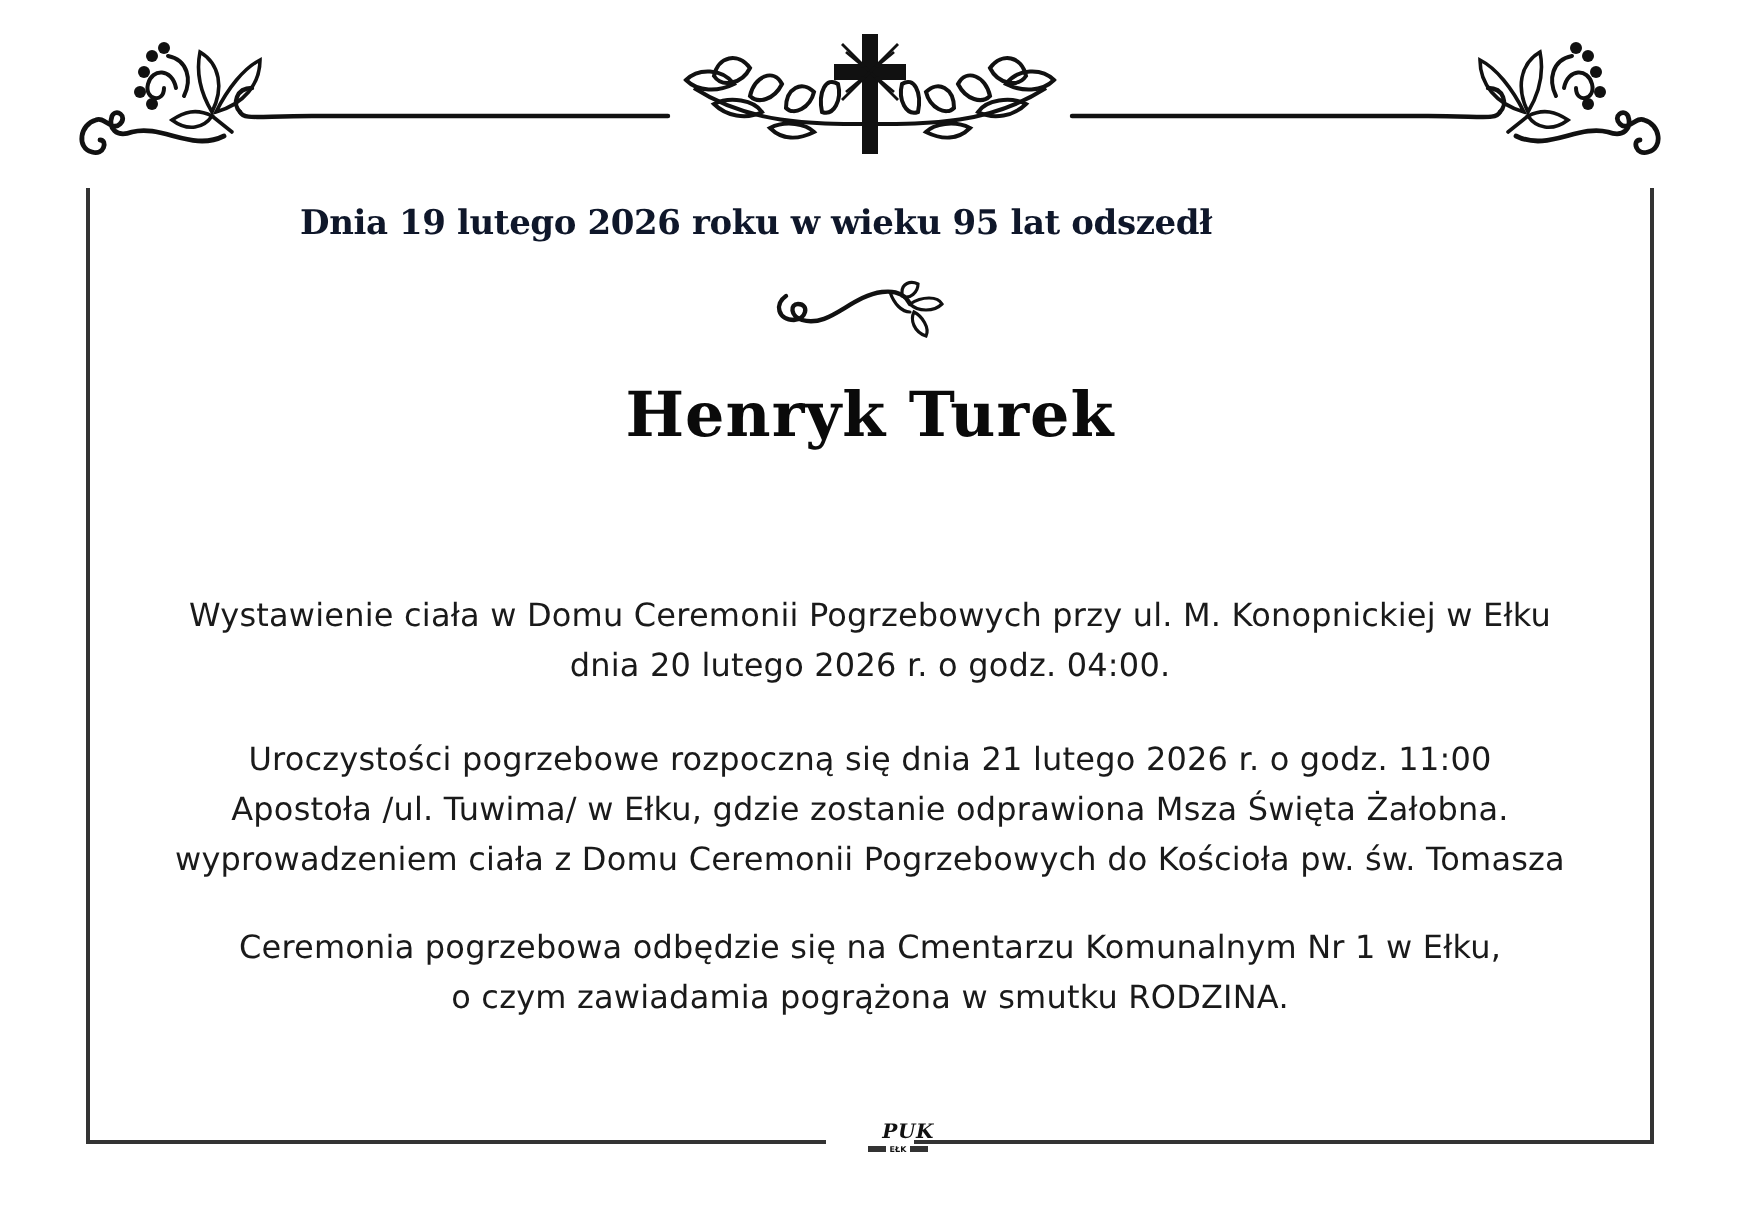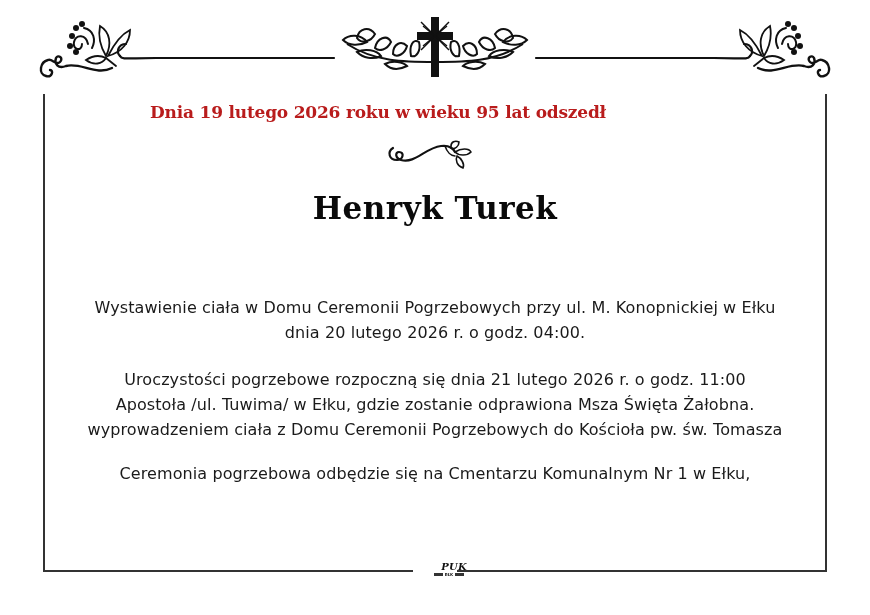--- a/index.html
+++ b/index.html
@@ -76,21 +76,21 @@
     .header-line {
       position: absolute;
       left: 0;
       width: 756px;
       top: 102px;
       text-align: center;
       font-family: "DejaVu Serif", serif;
       font-weight: bold;
       font-size: 17px;
       letter-spacing: -0.2px;
-      color: #b91c1c;
+      color: #0f172a;
     }
     .name {
       position: absolute;
       left: 0;
       width: 870px;
       top: 190px;
       text-align: center;
       font-family: "DejaVu Serif", serif;
       font-weight: bold;
       font-size: 31px;
@@ -222,20 +222,21 @@
 </div>
 
 <div class="body-block p2">
   <span class="line">Uroczystości pogrzebowe rozpoczną się dnia 21 lutego 2026 r. o godz. 11:00</span>
   <span class="line">Apostoła /ul. Tuwima/ w Ełku, gdzie zostanie odprawiona Msza Święta Żałobna.</span>
   <span class="line">wyprowadzeniem ciała z Domu Ceremonii Pogrzebowych do Kościoła pw. św. Tomasza</span>
 </div>
 
 <div class="body-block p3">
   <span class="line">Ceremonia pogrzebowa odbędzie się na Cmentarzu Komunalnym Nr 1 w Ełku,</span>
+  <span class="line">o czym zawiadamia pogrążona w smutku RODZINA.</span>
 </div>
 
 <div class="logo">
   <span class="logo-main">PUK</span>
   <span class="logo-sub">
     <span class="bar"></span>
     <span>EŁK</span>
     <span class="bar"></span>
   </span>
 </div>

